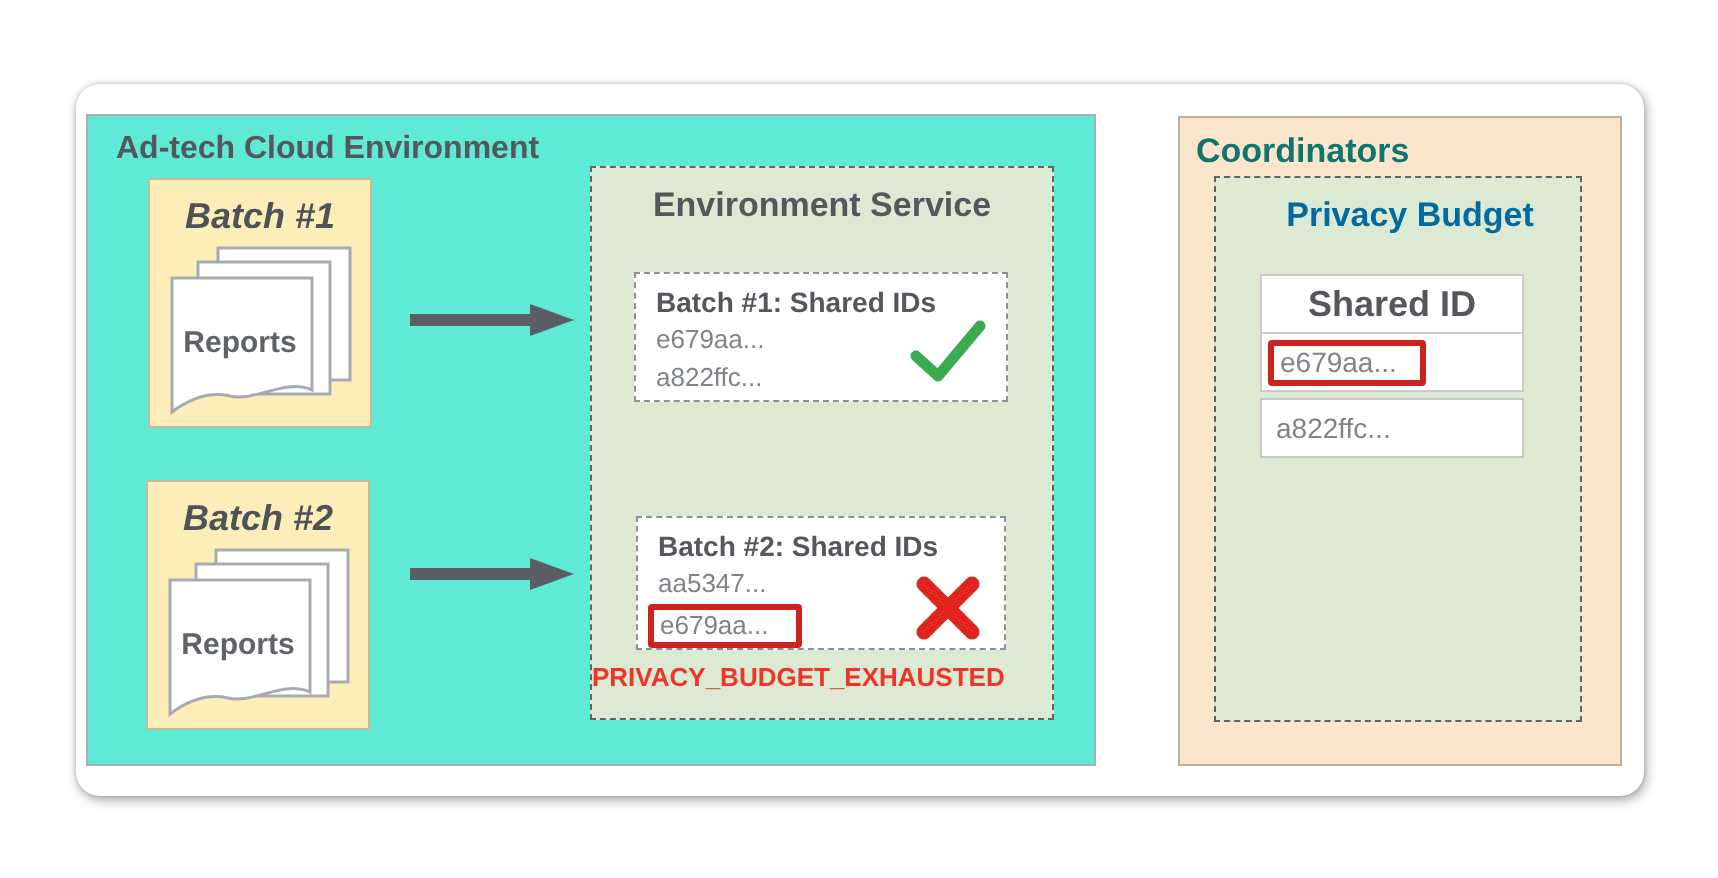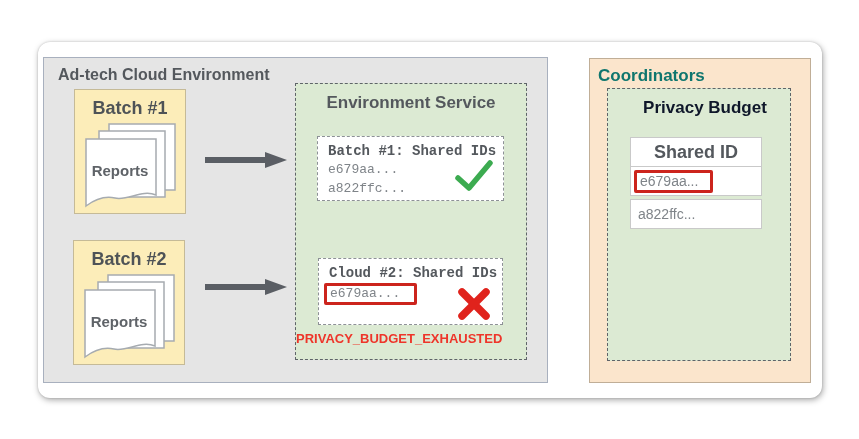--- a/index.html
+++ b/index.html
@@ -3,60 +3,60 @@
 <meta charset="utf-8">
 <style>
   html,body{margin:0;padding:0;background:#ffffff;}
   body{font-family:"Liberation Sans",sans-serif;-webkit-font-smoothing:antialiased;}
   #root{position:relative;width:859px;height:439px;background:#ffffff;overflow:hidden;}
 
   .card{position:absolute;left:38px;top:42px;width:784px;height:356px;background:#ffffff;
         border-radius:12px;box-shadow:1px 2px 6px rgba(0,0,0,0.35),0 0 2px rgba(0,0,0,0.18);}
 
   
-  .env{position:absolute;left:5px;top:15px;width:505px;height:326px;background:#e5e5e5;
+  .env{position:absolute;left:5px;top:15px;width:505px;height:326px;background:#5eead4;
        border:1px solid #a8b0be;box-sizing:border-box;}
   .env-label{position:absolute;left:14px;top:8px;font-size:16px;font-weight:700;color:#54585d;white-space:nowrap;}
 
   .batch{position:absolute;width:112px;height:125px;background:#fcedb9;border:1px solid #c5ba97;box-sizing:border-box;}
   .batch-1{left:30px;top:31px;}
   .batch-2{left:29px;top:182px;}
-  .batch-title{position:absolute;left:0;right:0;top:8px;text-align:center;font-size:18px;font-weight:700;color:#4e5357;}
+  .batch-title{position:absolute;left:0;right:0;top:8px;text-align:center;font-size:18px;font-weight:700;color:#4e5357;font-style:italic;}
   .stack{position:absolute;left:10px;top:33px;font-weight:bold;}
 
   .arrow{position:absolute;left:159px;width:84px;height:16px;}
   .arrow-1{top:94px;}
   .arrow-2{top:221px;}
 
   
   .agg{position:absolute;left:251px;top:25px;width:232px;height:277px;background:#dcead3;
        border:1.5px dashed #5f6469;box-sizing:border-box;}
   .agg-title{position:absolute;left:0;right:0;top:9px;text-align:center;font-size:17px;font-weight:700;color:#54585d;white-space:nowrap;}
 
   .idbox{position:absolute;background:#ffffff;border:1.5px dashed #8d9196;box-sizing:border-box;
-         padding:6px 15px 0 10px;font-family:Liberation Mono, monospace;}
+         padding:6px 15px 0 10px;}
   .idbox-1{left:21px;top:52px;width:187px;height:65px;}
   .idbox-2{left:22px;top:174px;width:185px;height:67px;}
   .idbox-title{font-size:14px;font-weight:700;color:#54585d;line-height:17px;white-space:nowrap;}
   .id-line{font-size:13px;color:#7f8489;line-height:19px;white-space:nowrap;}
   .id-line-boxed{line-height:23px;}
   .red-box{display:inline-block;border:3px solid #cc241d;border-radius:2px;
            padding:0 14px 0 3px;margin-left:-5px;line-height:16px;}
   .check-icon{position:absolute;right:9px;top:22px;}
   .x-icon{position:absolute;right:11px;top:29px;}
   .error-label{position:absolute;left:0;right:0;top:247px;text-align:left;
                font-size:13px;font-weight:700;color:#ee352a;white-space:nowrap;}
 
   
   .coord{position:absolute;left:551px;top:16px;width:222px;height:325px;background:#fbe5cc;
          border:1px solid #c0ae97;box-sizing:border-box;}
   .coord-label{position:absolute;left:8px;top:7px;font-size:17px;font-weight:700;color:#0f766e;white-space:nowrap;}
   .pb{position:absolute;left:17px;top:29px;width:184px;height:273px;background:#dcead3;
       border:1.5px dashed #5f6469;box-sizing:border-box;}
-  .pb-title{position:absolute;left:0;right:0;top:9px;text-align:center;font-size:17px;font-weight:700;color:#0f172a;white-space:nowrap;padding-left:12px;}
+  .pb-title{position:absolute;left:0;right:0;top:9px;text-align:center;font-size:17px;font-weight:700;color:#0369a1;white-space:nowrap;padding-left:12px;}
   .pb-table{position:absolute;left:22px;top:48px;width:132px;}
   .pb-cell{background:#ffffff;border:1px solid #c9c9c9;box-sizing:border-box;height:30px;
            display:flex;align-items:center;}
   .pb-header{justify-content:center;font-size:18px;font-weight:700;color:#54585d;}
   .pb-row{padding-left:7px;font-size:14px;color:#7f8489;}
   .pb-row-1{margin-top:-1px;}
   .pb-row-2{margin-top:3px;}
   .red-box-sm{display:inline-block;border:3px solid #cc241d;border-radius:2px;
               padding:0 12px 0 3px;margin-left:-4px;line-height:17px;}
 
@@ -116,21 +116,22 @@
           <div class="id-line">e679aa...</div>
           <div class="id-line">a822ffc...</div>
           <div class="check-icon">
             <svg width="40" height="34" viewBox="0 0 40 34">
               <path d="M4 19 L15 29 L36 4" fill="none" stroke="#3cab50" stroke-width="5.5" stroke-linecap="round" stroke-linejoin="round"></path>
             </svg>
           </div>
         </div>
 
         <div class="idbox idbox-2">
-          <div class="idbox-title">Cloud #2: Shared IDs</div>
+          <div class="idbox-title">Batch #2: Shared IDs</div>
+          <div class="id-line">aa5347...</div>
           <div class="id-line id-line-boxed"><span class="red-box">e679aa...</span></div>
           <div class="x-icon">
             <svg width="34" height="32" viewBox="0 0 34 32">
               <line x1="5" y1="4" x2="29" y2="28" stroke="#e0231c" stroke-width="7.5" stroke-linecap="round"></line>
               <line x1="29" y1="4" x2="5" y2="28" stroke="#e0231c" stroke-width="7.5" stroke-linecap="round"></line>
             </svg>
           </div>
         </div>
 
         <div class="error-label">PRIVACY_BUDGET_EXHAUSTED</div>

